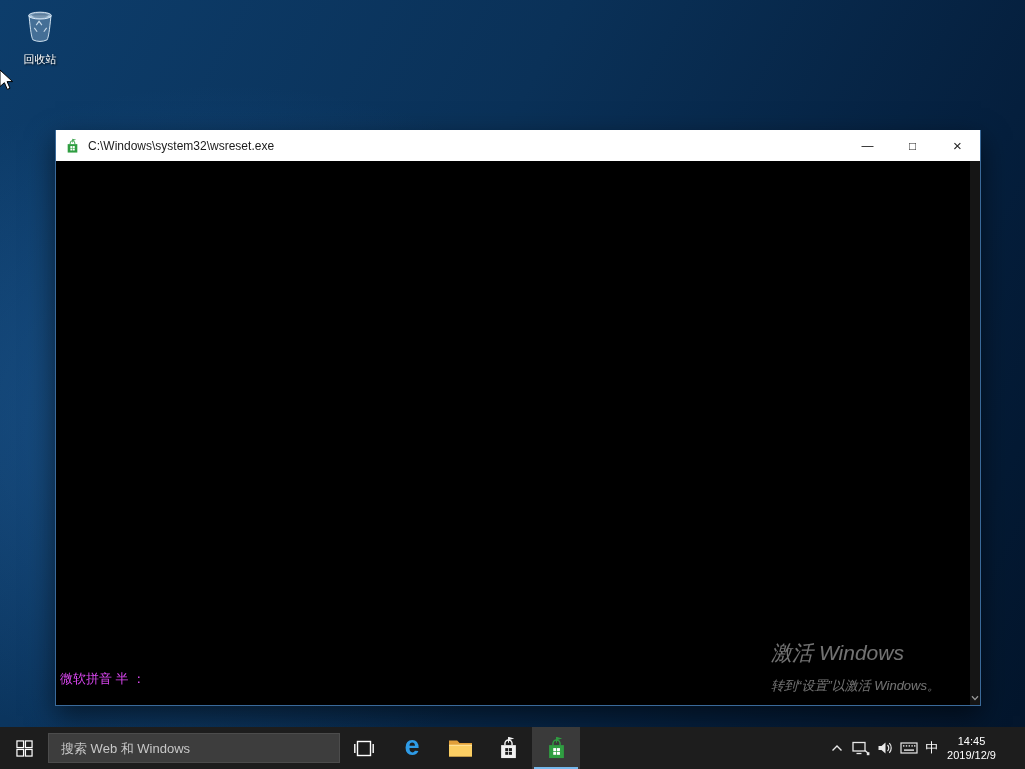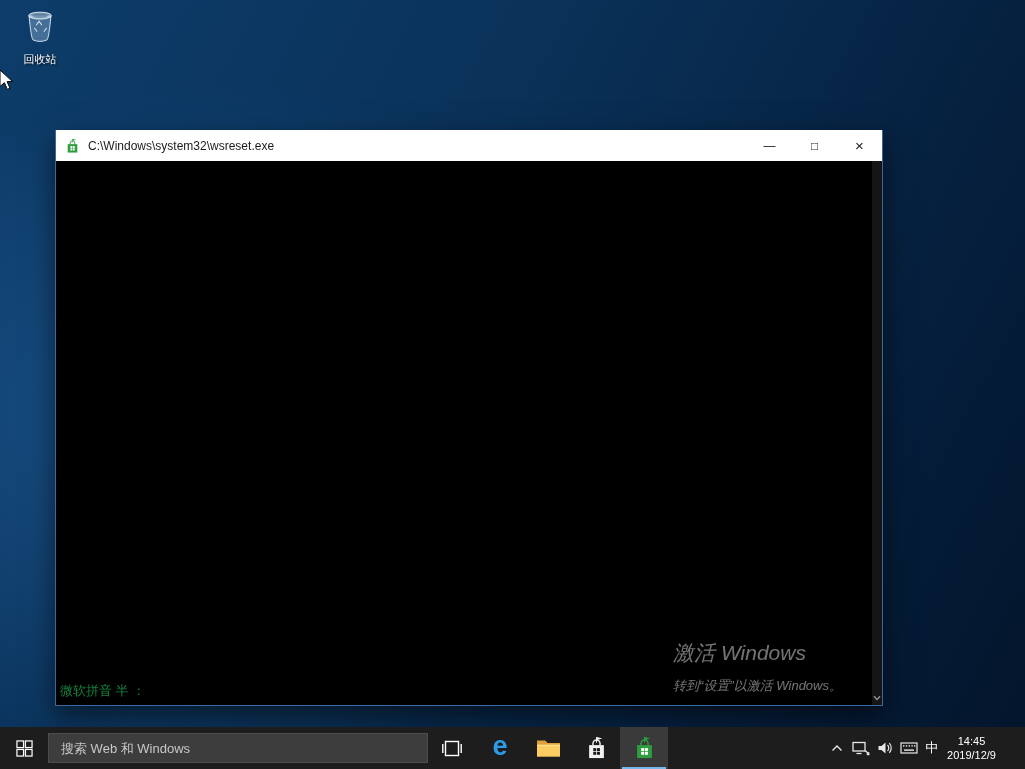--- a/index.html
+++ b/index.html
@@ -21,57 +21,57 @@
     position:absolute; left:12px; top:8px; width:56px;
     display:flex; flex-direction:column; align-items:center; cursor:default;justify-content:space-between;
   }
   .rb-label {
     margin-top:2px; font-size:11px; color:#fff;
     text-shadow:1px 1px 2px rgba(0,0,0,0.9); white-space:nowrap;
   }
 
   
   .window {
-    position:absolute; left:55px; top:130px; width:828px; height:576px;
+    position:absolute; left:55px; top:130px; width:926px; height:576px;
     background:#000;
     border:1px solid var(--accent-border,#3a6a9a); border-top:none;
     box-shadow:0 10px 26px rgba(0,0,0,0.55);
   }
   .titlebar {
     height:31px; background:#ffffff; display:flex; align-items:center;
     padding-left:9px; position:relative;
   }
   .title-icon { width:16px; height:16px; margin-right:7px; display:flex; align-items:center; }
   .title-text { font-size:12px; color:#1b1b1b; white-space:nowrap; }
   .win-controls { position:absolute; right:0; top:0; height:31px; display:flex; }
   .win-btn {
     width:45px; height:31px; display:flex; align-items:center; justify-content:center;
     font-size:12px; color:#222; cursor:default;
   }
   .win-btn.close { font-size:15px; }
   .client { position:absolute; top:31px; left:0; right:0; bottom:0; background:#000; }
-  .ime-status { position:absolute; left:4px; bottom:5px; color:#15803d; font-size:13px; white-space:nowrap; }
+  .ime-status { position:absolute; left:4px; bottom:17px; color:#d946ef; font-size:13px; white-space:nowrap; }
   .watermark { position:absolute; right:40px; bottom:10px; color:var(--watermark,rgba(255,255,255,0.45));font-style:italic; }
   .wm1 { font-size:21px; }
   .wm2 { font-size:13px; margin-top:10px; }
   .scrollbar { position:absolute; top:0; right:0; bottom:0; width:10px; background:#151515; }
   .scroll-down {
     position:absolute; bottom:1px; left:0; width:10px; height:13px;
     display:flex; align-items:center; justify-content:center;
   }
 
   
   .taskbar {
     position:absolute; left:0; right:0; bottom:0; height:42px;
     background:var(--taskbar-bg,#1d1d1d);
     display:flex; align-items:center; z-index:30;
   }
   .start-button { width:48px; height:42px; display:flex; align-items:center; justify-content:center; }
   .search-box {
-    width:380px; height:30px; background:#3d3d3d; border:1px solid #4c4c4c;
+    width:292px; height:30px; background:#3d3d3d; border:1px solid #4c4c4c;
     display:flex; align-items:center;
   }
   .search-input {
     width:100%; height:100%; background:transparent; border:none; outline:none;
     color:#e0e0e0; font-size:13px; padding-left:12px; font-family:inherit;
   }
   .search-input::placeholder { color:#c8c8c8; opacity:1; }
   .tb-btn {
     width:48px; height:42px; display:flex; align-items:center; justify-content:center;
     position:relative; cursor:default;

